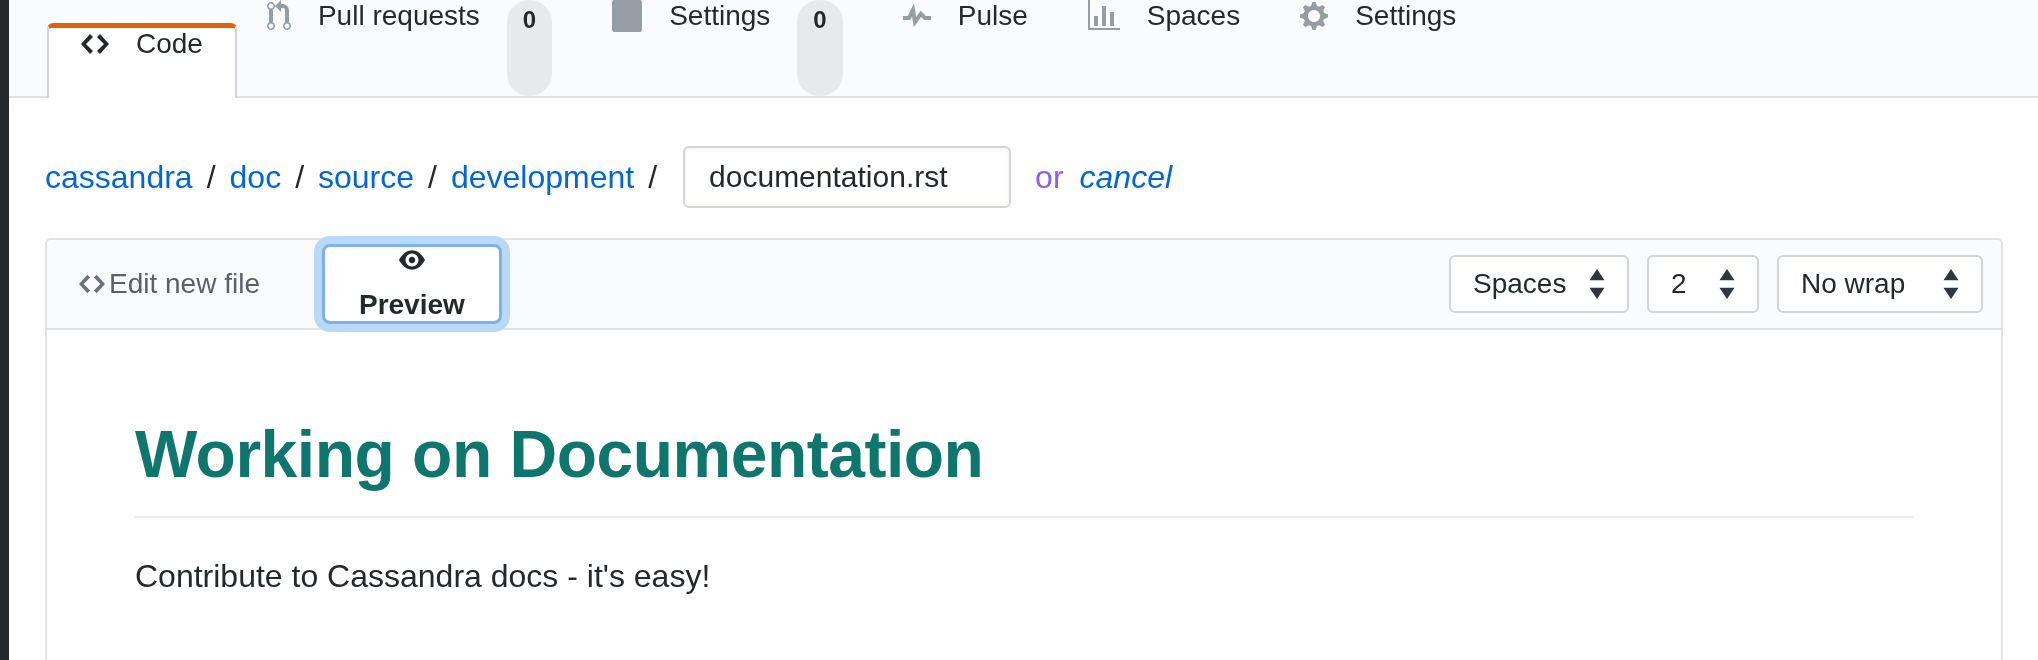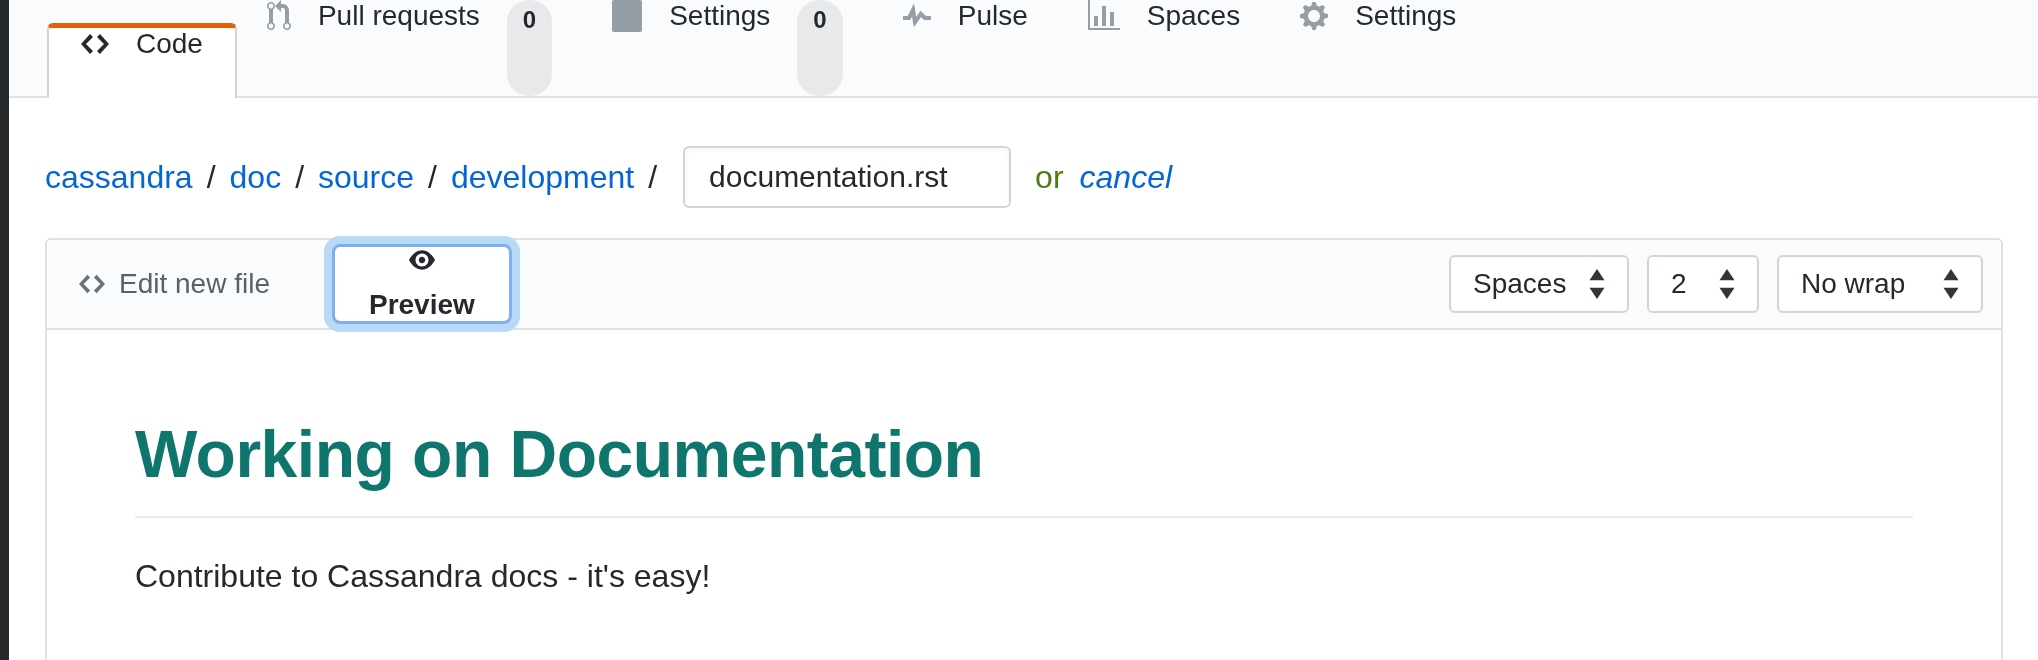--- a/index.html
+++ b/index.html
@@ -84,21 +84,21 @@
     border: 2px solid #d1d5da;
     border-radius: 6px;
     padding: 0 24px;
     font-family: "Liberation Sans", "DejaVu Sans", sans-serif;
     font-size: 30px;
     color: #24292e;
     background: #ffffff;
     box-shadow: inset 0 2px 4px rgba(27,31,35,0.05);
     outline: none;
   }
-  .or-text { color: #4d7c0f; margin-left: 24px; }
+  .or-text { color: #8b5cf6; margin-left: 24px; }
   .cancel-link { margin-left: 16px; font-style: italic; }
 
   
   .file-panel {
     margin: 30px 35px 0 36px;
     border: 2px solid #dfe2e5;
     border-radius: 6px;
     height: 580px;
     background: #ffffff;
   }
@@ -107,21 +107,21 @@
     background: #fafbfc;
     border-bottom: 2px solid #dfe2e5;
     border-radius: 6px 6px 0 0;
     display: flex;
     align-items: center;
     padding-left: 32px;
   }
   .edit-tab {
     display: flex;
     align-items: center;
-    gap: 14px;
+    gap: 4px;
     color: #586069;
     font-size: 28px;
     padding: 0 30px 0 0;
     cursor: pointer;
     white-space: nowrap;
   }
   .edit-tab .octicon { color: #6a737d; }
   .preview-tab {
     display: flex;
     align-items: center;

